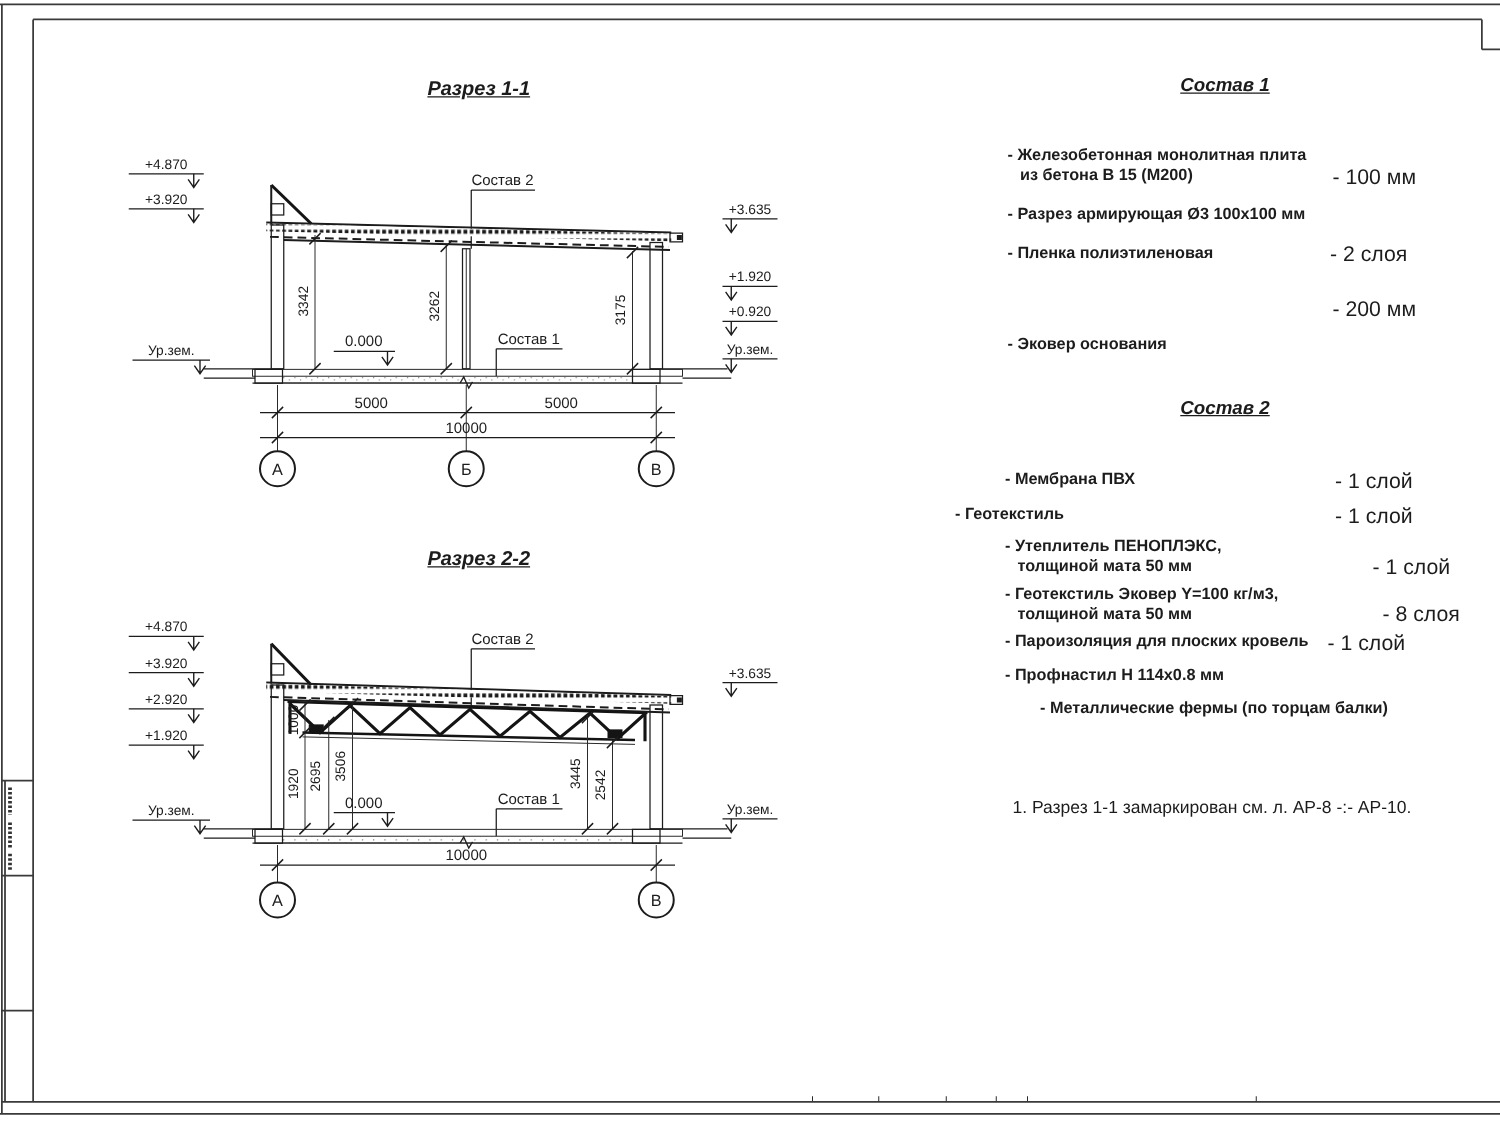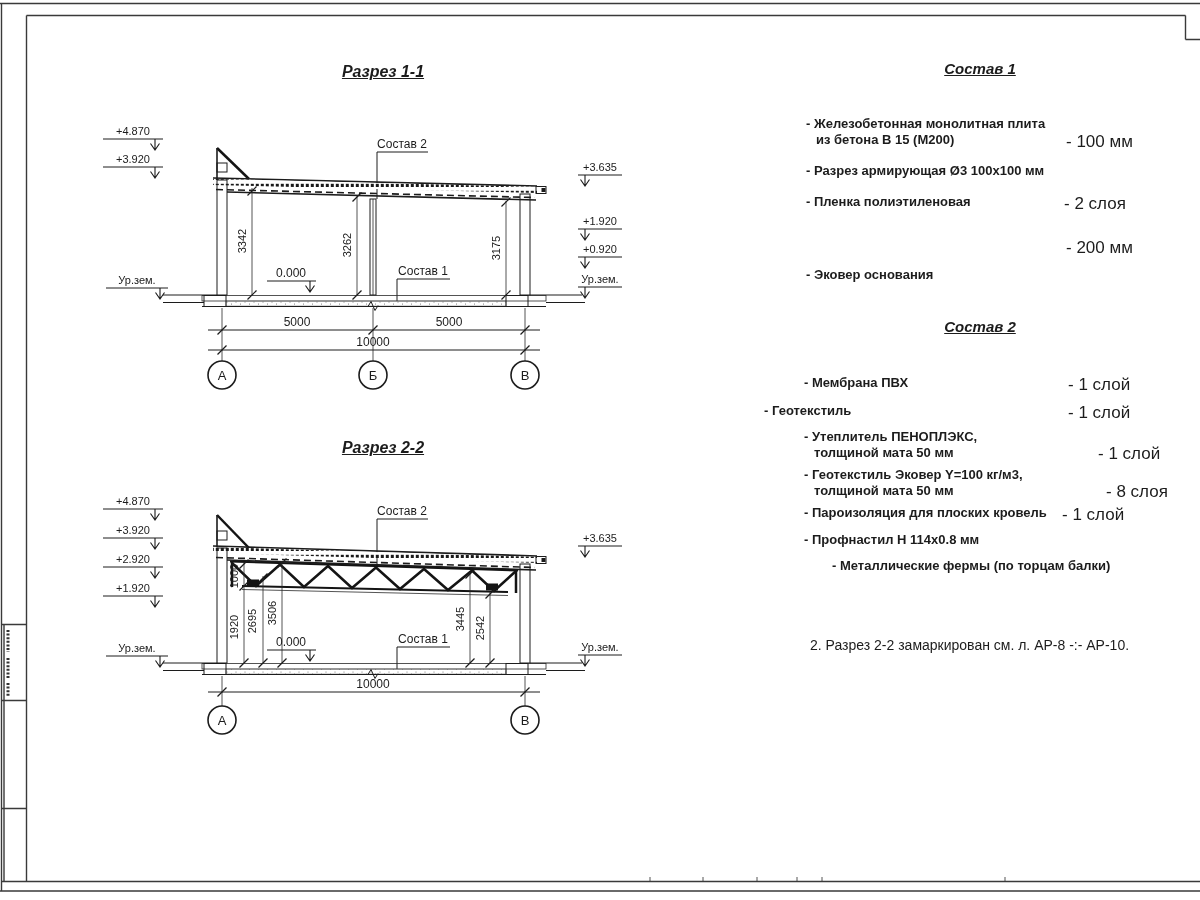--- a/index.html
+++ b/index.html
@@ -265,16 +265,16 @@
 </div>
 <div class="val" style="left:1062px;top:505px">- 1 слой</div>
 <div class="mi" style="left:804px;top:532px">
   <div>- Профнастил Н 114х0.8 мм</div>
 </div>
 <div class="mi" style="left:832px;top:558px">
   <div>- Металлические фермы (по торцам балки)</div>
 </div>
 
 <div class="note" style="left:810px;top:637px">
-  <div>2. Разрез 2-2 замаркирован см. л. АР-8 -:- АР-10.</div>
+  <div>1. Разрез 1-1 замаркирован см. л. АР-8 -:- АР-10.</div>
 </div>
 
 </div>
 
 </body></html>

